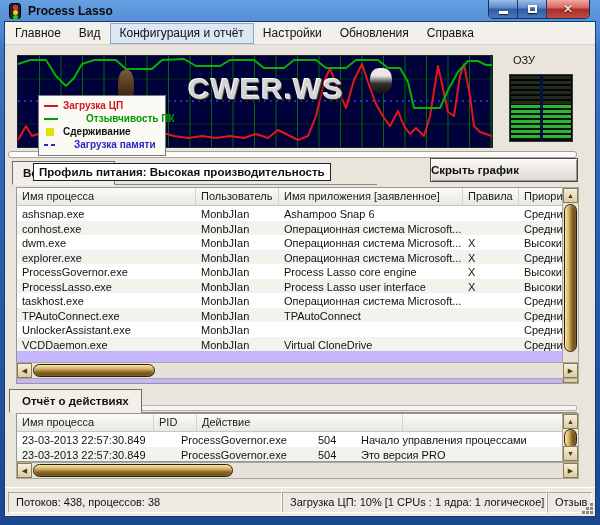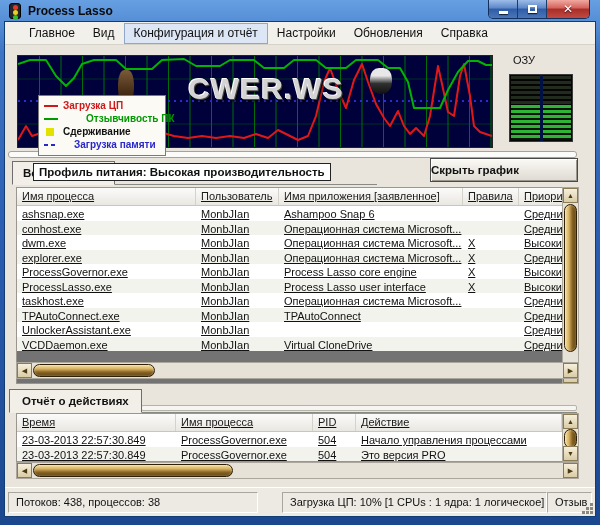--- a/index.html
+++ b/index.html
@@ -20,21 +20,21 @@
   .wbtn { width:29px; height:18px; display:flex; align-items:center; justify-content:center;
     background:linear-gradient(180deg,#9DBDE8 0%,#5B86C8 45%,#2F5CA6 50%,#4A76B8 100%); border-right:1px solid #1C3A6A; }
   .wbtn.close { width:42px; background:linear-gradient(180deg,#F0A8A0 0%,#D4625A 45%,#A82E28 50%,#C04A42 100%); border-right:none; }
   .glyph-min { width:9px; height:3px; background:#FFF; margin-top:7px; box-shadow:0 1px 1px #123; }
   .glyph-max { width:9px; height:8px; border:2px solid #FFF; box-shadow:0 1px 1px #123; }
   .glyph-close { color:#FFF; font-size:12px; font-weight:bold; text-shadow:0 1px 1px #401; }
 
   
   .frame { position:absolute; left:5px; top:22px; width:590px; height:494px; background:#E9E5DD; box-shadow:0 0 0 1px #123C74; }
 
-  .menubar { position:absolute; left:0; top:0; width:100%; height:23px; background:#F2F0EB; border-bottom:1px solid #D5D2CA; display:flex; align-items:flex-end; padding-left:15px; font-size:12px; }
+  .menubar { position:absolute; left:0; top:0; width:100%; height:23px; background:#F2F0EB; border-bottom:1px solid #D5D2CA; display:flex; align-items:flex-end; padding-left:1px; font-size:12px; }
   .menu-item { padding:0 9px; line-height:21px; color:#111; }
   .menu-item.sel { background:#DCE6F4; border:1px solid #90A8C8; line-height:19px; }
 
   
   .graph-box { position:absolute; left:12px; top:33px; width:476px; height:93px; background:#00003A; border:1px solid #222; }
   .graph-box svg { position:absolute; left:0; top:0; width:474px; height:91px; }
   .watermark { position:absolute; left:118px; top:16px; width:260px; text-align:center; font-size:30px; font-weight:bold; letter-spacing:1px; color:#D4D4D4;
     text-shadow:-1px -1px 0 #FFF, 1px 1px 0 #444, 2px 2px 3px #000; z-index:3; }
   .wm-char { position:absolute; z-index:3; border-radius:40% 40% 45% 45%; }
   .wm-char.c1 { left:100px; top:14px; width:16px; height:34px; background:linear-gradient(180deg,#7A5A38,#4A3018 60%,#2A1A08); }
@@ -59,21 +59,21 @@
   .ptabs { position:absolute; left:3px; top:139px; width:584px; height:24px; }
   .tab { position:absolute; top:0; height:24px; line-height:22px; padding:0 10px; font-weight:bold; font-size:11.5px; }
   .tab.active { background:#F2EFE9; border:1px solid #6E6E6E; border-bottom:1px solid #F2EFE9; z-index:2; }
   .tab.t1 { left:4px; }
   .tab.t2 { left:100px; color:#111; }
   .tabline { position:absolute; left:4px; top:23px; width:365px; height:1px; background:#8A8A84; }
   .hide-graph { position:absolute; left:425px; top:136px; width:148px; height:24px; background:linear-gradient(180deg,#FBF9F5,#DEDAD2);
     border:1px solid #4A4A4A; box-shadow:inset 1px 1px 0 #FFF, inset -1px -1px 0 #9A968E; font-weight:bold; font-size:11.5px; text-align:left; line-height:22px; }
 
   
-  .tablebox { position:absolute; background:#737373; border:1px solid #9A968E; overflow:hidden;text-decoration:underline; }
+  .tablebox { position:absolute; background:#c4b5fd; border:1px solid #9A968E; overflow:hidden; }
   .ptablebox { left:11px; top:165px; width:547px; height:197px; }
   .ltablebox { left:11px; top:391px; width:547px; height:49px; }
   .thead { display:flex; height:18px; background:linear-gradient(180deg,#FBFBFA,#E9E7E1); border-bottom:1px solid #C9C6BE; color:#1A1A1A; }
   .thead .cell { border-right:1px solid #D5D2CA; }
   .cell { padding:2px 0 0 5px; white-space:nowrap; overflow:hidden; flex-shrink:0; }
   .trow { display:flex; height:14.5px; background:#FFF; }
   .trow.alt { background:#F3F3EE; }
   .ltrow { height:15px; }
   .pt-c0 { width:179px; } .pt-c1 { width:83px; } .pt-c2 { width:184px; } .pt-c3 { width:56px; } .pt-c4 { width:60px; }
   .lt-c0 { width:159px; } .lt-c1 { width:137px; } .lt-c2 { width:43px; } .lt-c3 { width:206px; }
@@ -95,21 +95,21 @@
   
   .ltab { position:absolute; left:4px; top:367px; height:24px; line-height:22px; padding:0 12px; font-weight:bold; font-size:11.5px;
     background:#F2EFE9; border:1px solid #6E6E6E; border-bottom:1px solid #F2EFE9; z-index:2; }
   .ltabline { position:absolute; left:4px; top:390px; width:568px; height:1px; background:#8A8A84; }
   .ltab-strip { position:absolute; left:136px; top:383px; width:436px; height:6px; background:#F6F5F2; border:1px solid #B5B2AA; border-radius:2px; }
 
   
   .statusbar { position:absolute; left:0; top:465px; width:100%; height:29px; background:#EDEAE4; border-top:1px solid #FFF; }
   .sbox { position:absolute; top:4px; height:21px; line-height:19px; padding:0 7px; border:1px solid;
     border-color:#A9A69E #FFF #FFF #A9A69E; white-space:nowrap; overflow:hidden; }
-  .sbox.s1 { left:3px;  width:250px; }
+  .sbox.s1 { left:3px;  width:274px; }
   .sbox.s2 { left:277px; width:265px; }
   .sbox.s3 { left:542px; width:45px; }
   .grip { position:absolute; right:2px; bottom:2px; width:3px; height:3px; background:#8A8680;
     box-shadow:-4px 0 0 #8A8680, 0 -4px 0 #8A8680, -8px 0 0 #8A8680, 0 -8px 0 #8A8680, -4px -4px 0 #8A8680; }
 </style>
 </head>
 <body>
 
 <div id="window">
 
@@ -318,21 +318,20 @@
       <div class="thumb-h" style="left:16px; width:122px;"></div>
       <div class="sb-btn b-right">▶</div>
     </div>
 
     <div class="ltabline"></div>
     <div class="ltab">Отчёт о действиях</div>
     <div class="ltab-strip"></div>
 
     <div class="tablebox ltablebox">
       <div class="thead">
-          <div class="cell lt-c0">Время</div>
           <div class="cell lt-c1">Имя процесса</div>
           <div class="cell lt-c2">PID</div>
           <div class="cell lt-c3">Действие</div>
         </div>
       <div>
           <div class="trow ltrow">
             <div class="cell lt-c0">23-03-2013 22:57:30.849</div>
             <div class="cell lt-c1">ProcessGovernor.exe</div>
             <div class="cell lt-c2">504</div>
             <div class="cell lt-c3">Начало управления процессами</div>

